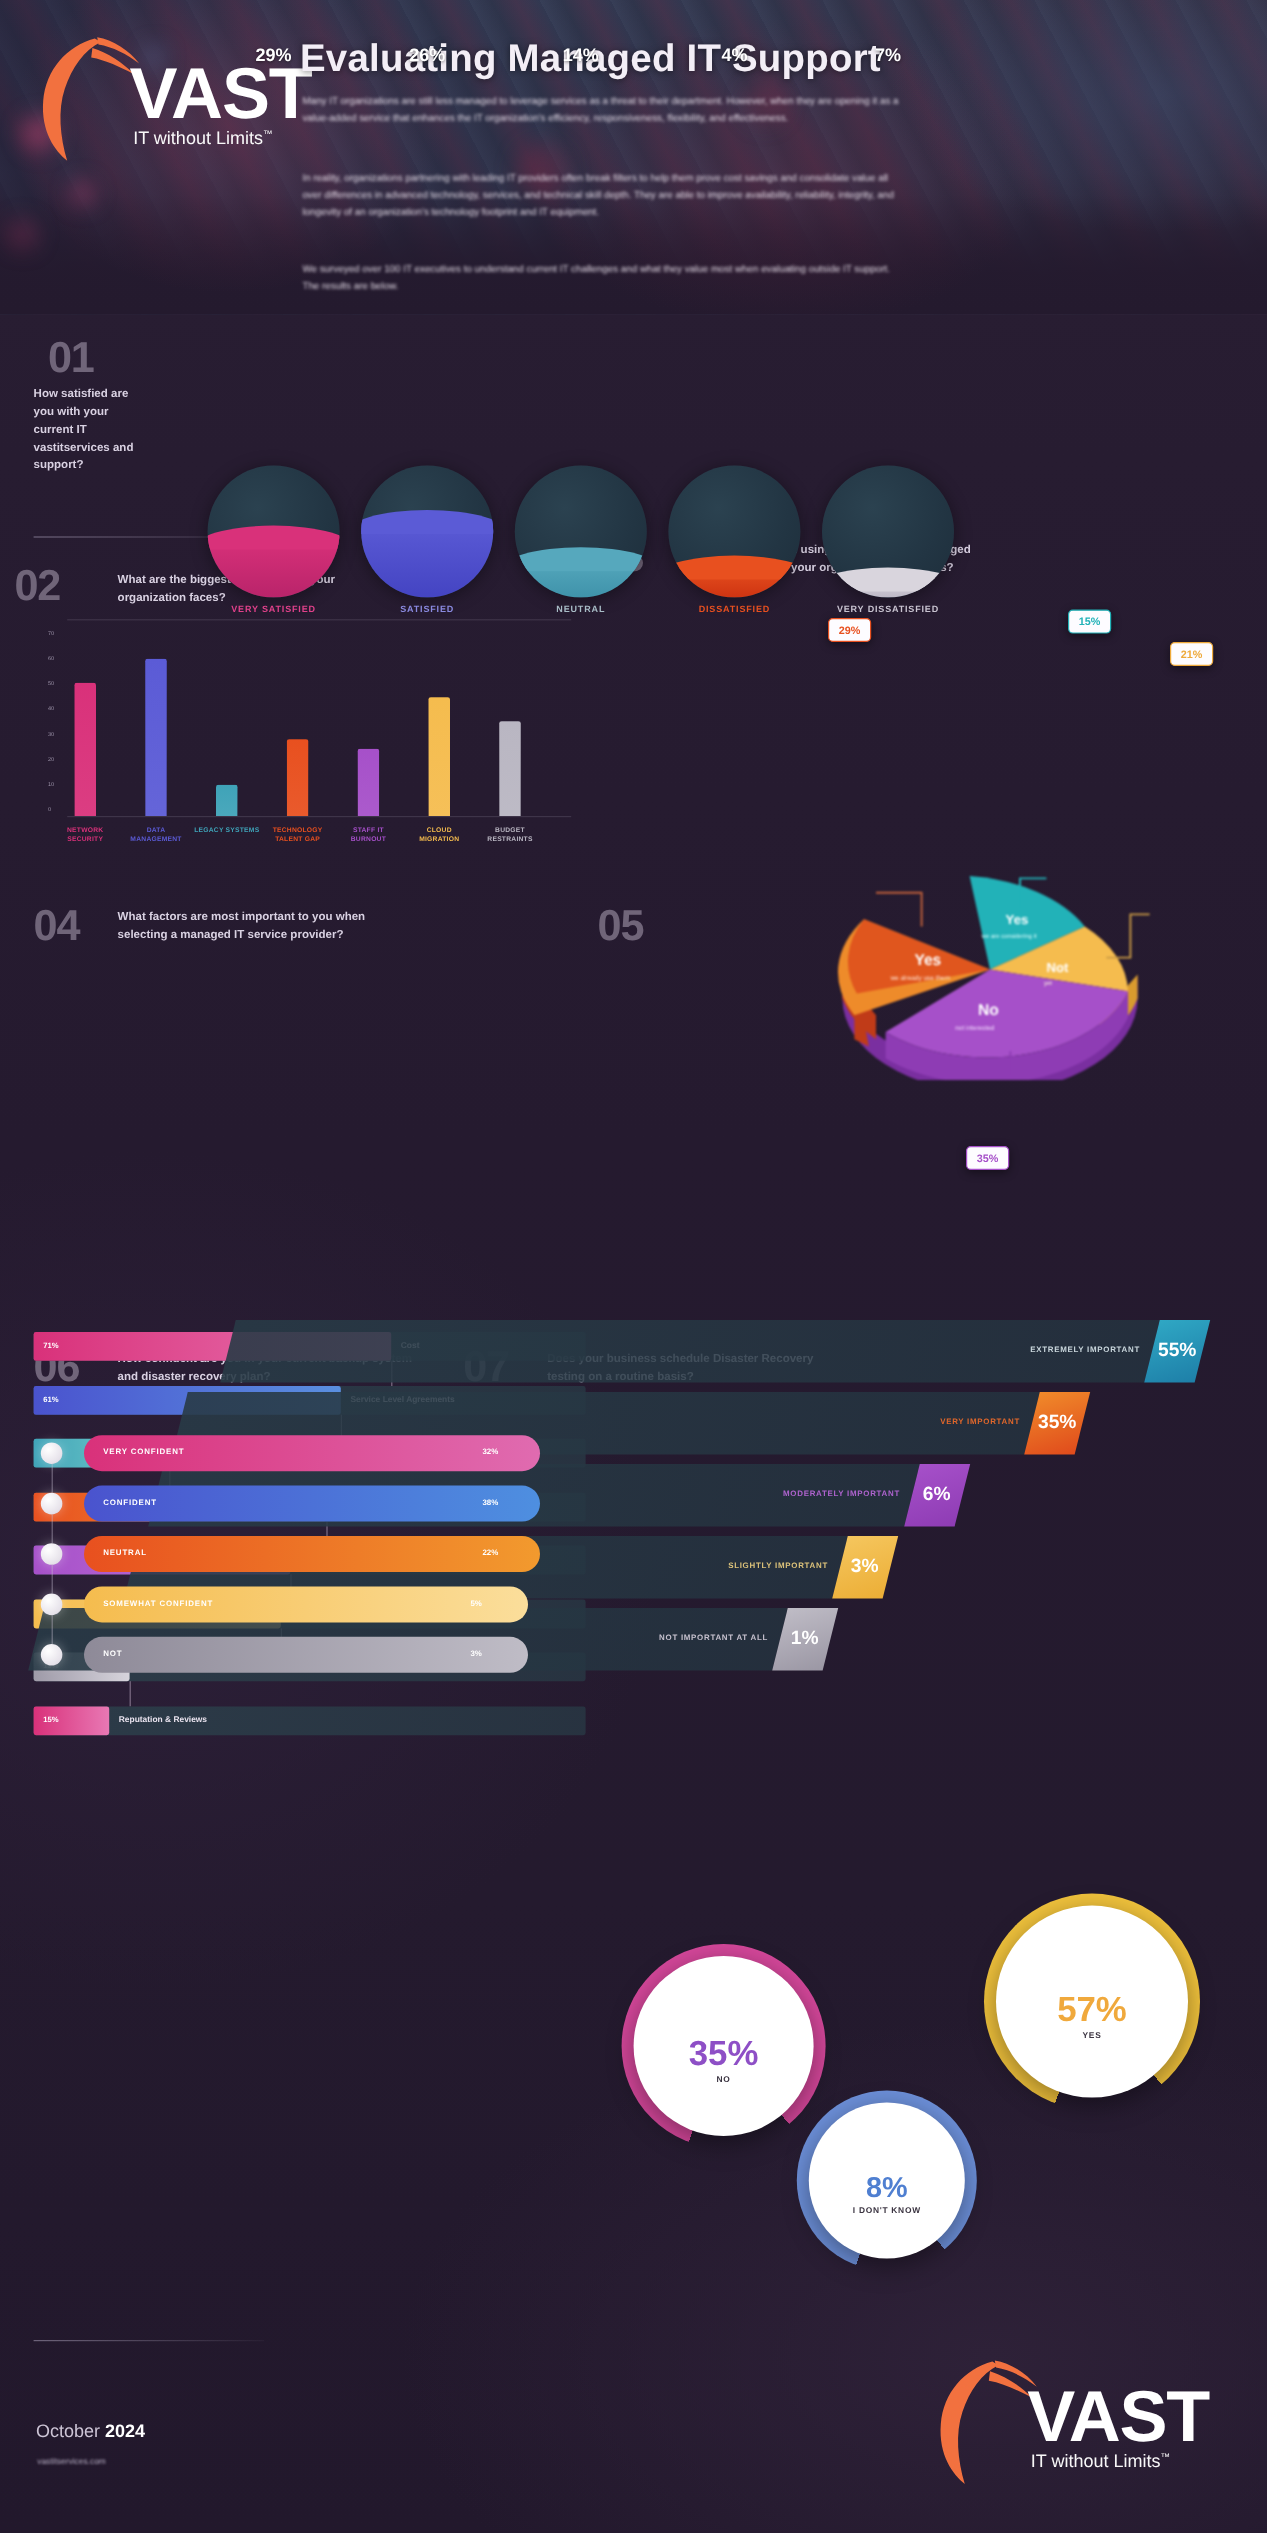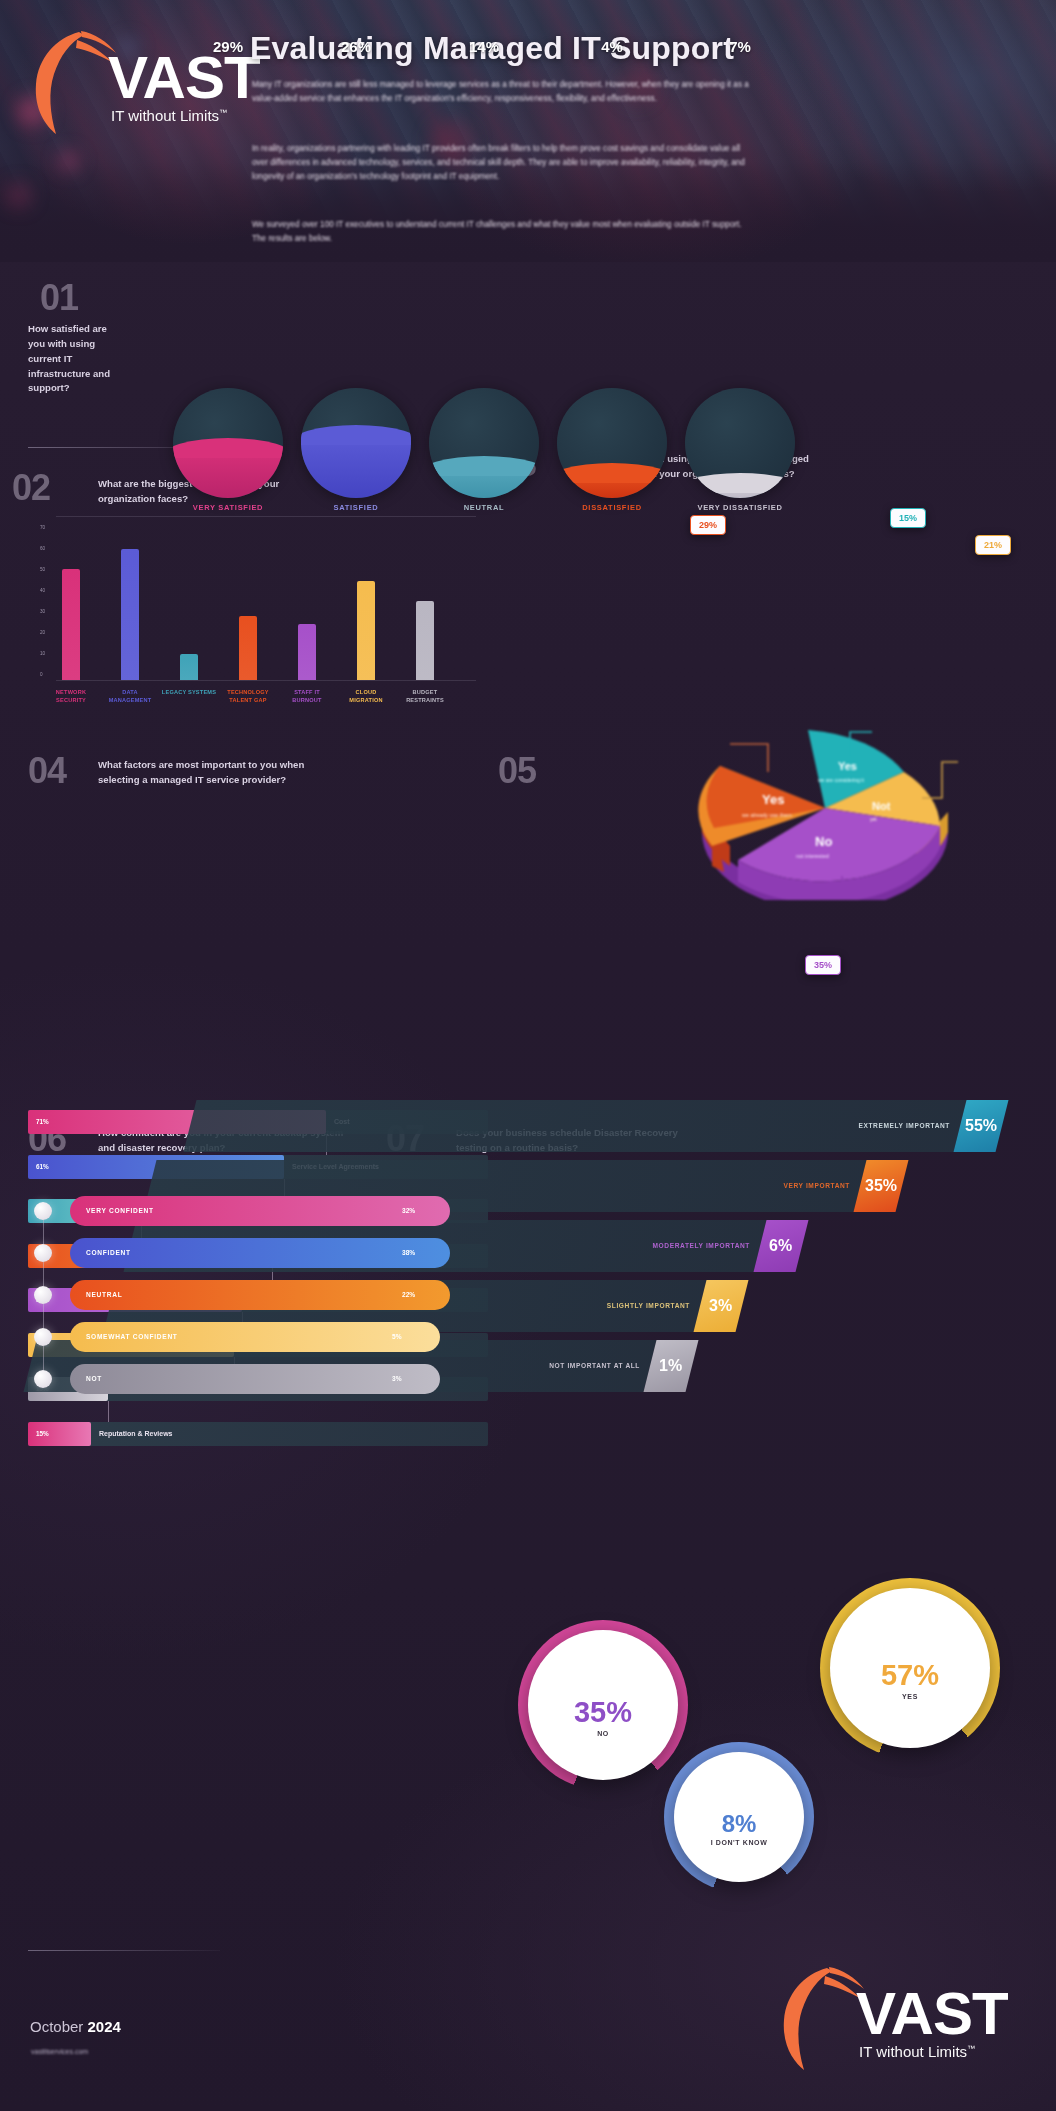--- a/index.html
+++ b/index.html
@@ -198,21 +198,21 @@
       <div class="logo-tag" style="font-size:15px;margin-top:2px;margin-left:3px;"><span>IT without Limits</span><span style="font-size:8px;vertical-align:super;">™</span></div>
     </div>
   </div>
 
   <div class="hero-title">Evaluating Managed IT Support</div>
   <div class="hero-body" style="top:78px;">Many IT organizations are still less managed to leverage services as a threat to their department. However, when they are opening it as a value-added service that enhances the IT organization's efficiency, responsiveness, flexibility, and effectiveness.</div>
   <div class="hero-body" style="top:142px;">In reality, organizations partnering with leading IT providers often break filters to help them prove cost savings and consolidate value all over differences in advanced technology, services, and technical skill depth. They are able to improve availability, reliability, integrity, and longevity of an organization's technology footprint and IT equipment.</div>
   <div class="hero-body" style="top:218px;">We surveyed over 100 IT executives to understand current IT challenges and what they value most when evaluating outside IT support. The results are below.</div>
 
   <div class="sec-num" style="left:28px;top:277px;margin-left:12px;">01</div>
-  <div class="sec-q" style="left:28px;top:322px;width:92px;">How satisfied are you with using current IT infrastructure and support?</div>
+  <div class="sec-q" style="left:28px;top:322px;width:92px;">How satisfied are you with your current IT vastitservices and support?</div>
 
   <div id="q1-row"></div>
 
   <div class="divider" style="left:28px;top:447px;width:200px;"></div>
 
   <div class="sec-num" style="left:12px;top:467px;">02</div>
   <div class="sec-q" style="left:98px;top:477px;width:230px;">What are the biggest IT challenges your organization faces?</div>
 
   <div id="q2-chart" style="position:absolute;left:28px;top:516px;width:450px;height:170px;">
     <div class="axis-line" style="left:28px;top:0;width:420px;height:1px;"></div>

